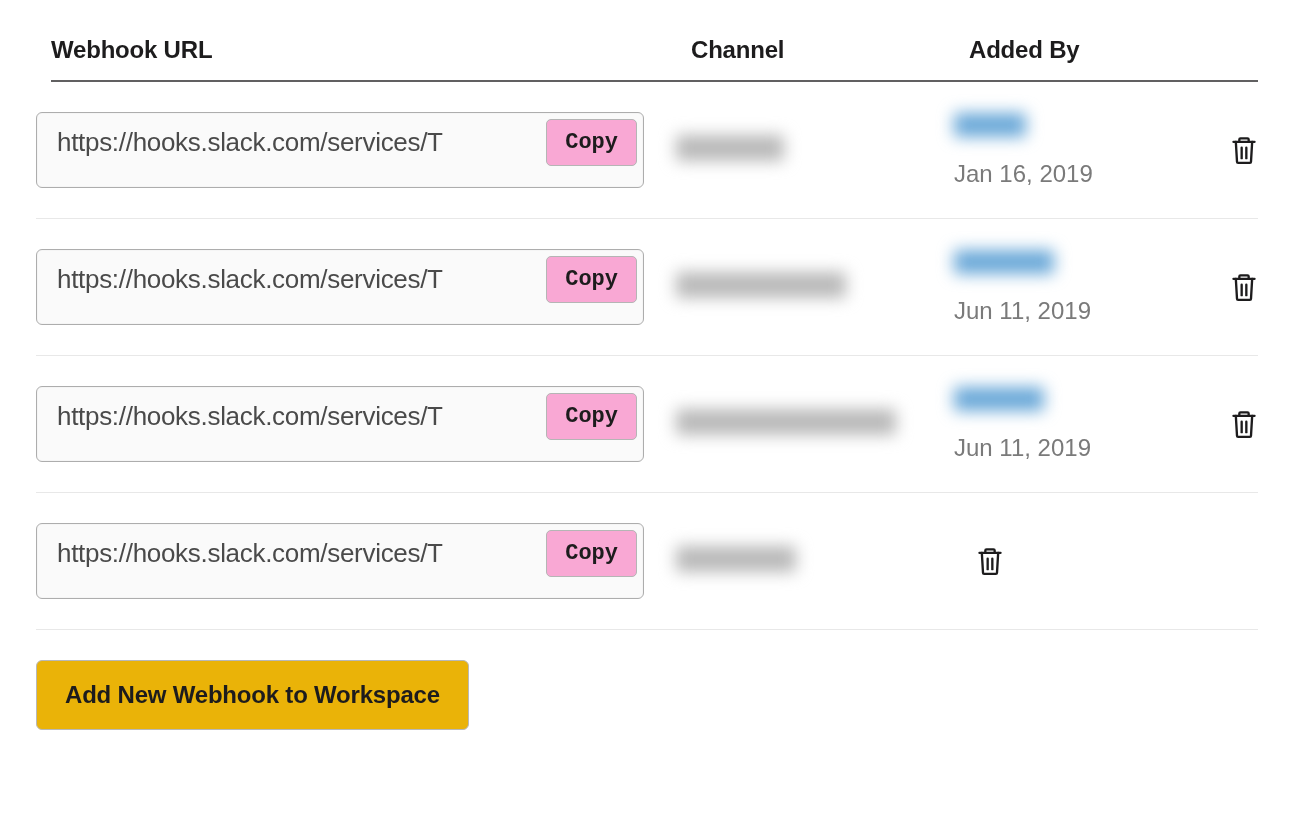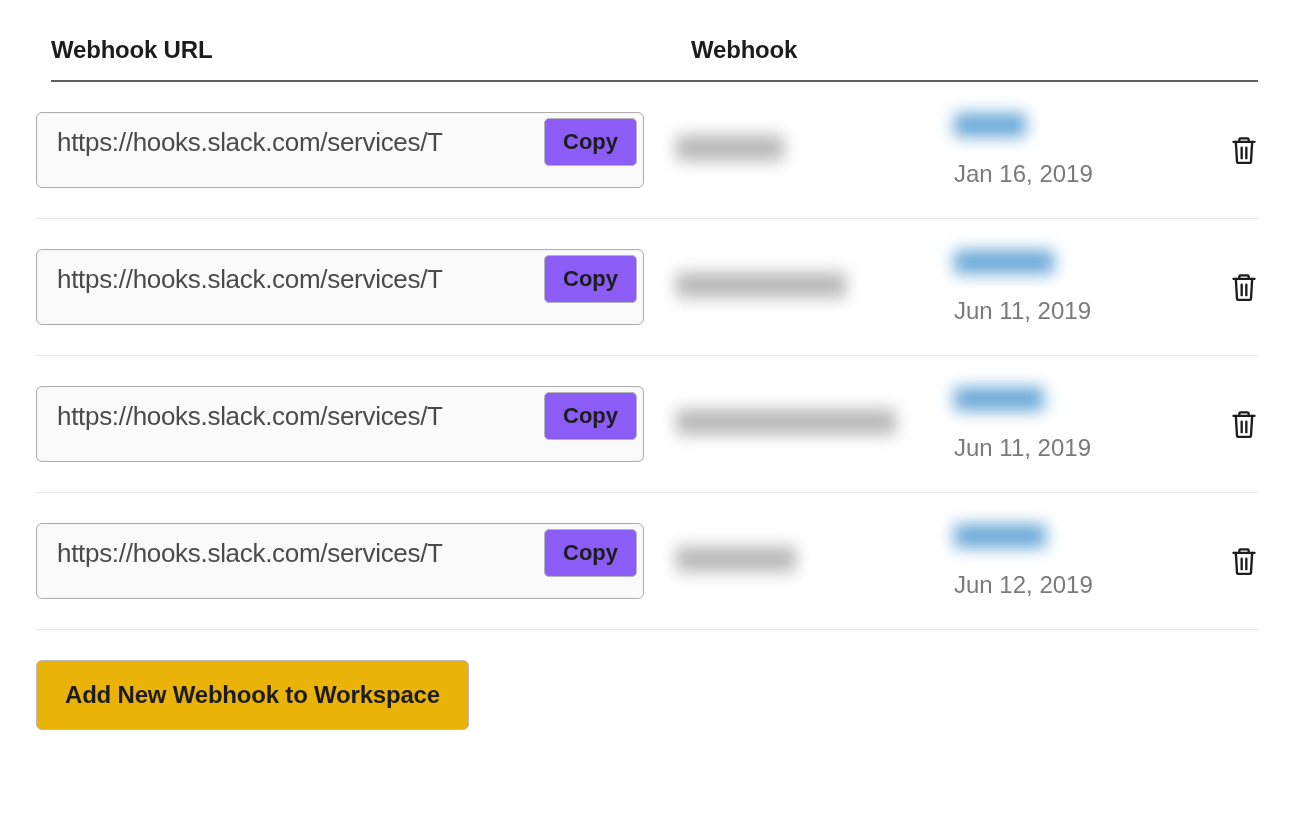--- a/index.html
+++ b/index.html
@@ -49,28 +49,28 @@
       flex: 1;
       font-size: 26px;
       color: #4a4a4a;
       white-space: nowrap;
       overflow: hidden;
       font-weight: 400;
       letter-spacing: -0.3px;
     }
     .copy-btn {
       border: 1px solid #b5b5b5;
-      background: #8b5cf6;
+      background: #f9a8d4;
       border-radius: 5px;
       padding: 10px 18px;
       font-size: 22px;
       font-weight: 700;
       color: #1d1c1d;
       cursor: pointer;
-      font-family: Liberation Sans, sans-serif;
+      font-family: Liberation Mono, monospace;
     }
     .channel-blur, .user-blur {
       filter: blur(8px);
       background: #b9b9b9;
       border-radius: 2px;
       height: 26px;
       display: inline-block;
     }
     .user-blur { background: #6aa8d8; height: 24px; }
     .added-cell { display:flex; flex-direction:column; gap:10px; }
@@ -97,21 +97,22 @@
     }
   </style>
 </head>
 <body>
 
 
 
 <div class="table">
   <div class="header-row">
     <div class="col col-url">Webhook URL</div>
-    <div class="col col-channel">Webhook</div>
+    <div class="col col-channel">Channel</div>
+    <div class="col col-added">Added By</div>
     <div class="col col-actions"></div>
   </div>
   <div id="rows">
       <div class="row">
         <div class="col-url">
           <div class="url-field">
             <span class="url-text">https://hooks.slack.com/services/T</span>
             <button class="copy-btn">Copy</button>
           </div>
         </div>
@@ -181,24 +182,20 @@
         </div>
       </div>
       <div class="row">
         <div class="col-url">
           <div class="url-field">
             <span class="url-text">https://hooks.slack.com/services/T</span>
             <button class="copy-btn">Copy</button>
           </div>
         </div>
         <div class="col-channel"><span class="channel-blur" style="width:120px"></span></div>
-        <div class="col-added added-cell">
-          <span class="user-blur" style="width:92px"></span>
-          <span class="date-text">Jun 12, 2019</span>
-        </div>
         <div class="col-actions">
           <span class="trash-icon">
             <svg viewBox="0 0 24 26" fill="none" stroke="currentColor" stroke-width="2" stroke-linecap="round" stroke-linejoin="round">
               <path d="M3 6h18"></path>
               <path d="M8 6V4a1 1 0 0 1 1-1h6a1 1 0 0 1 1 1v2"></path>
               <path d="M5 6l1 17a1 1 0 0 0 1 1h10a1 1 0 0 0 1-1l1-17"></path>
               <line x1="10" y1="11" x2="10" y2="20"></line>
               <line x1="14" y1="11" x2="14" y2="20"></line>
             </svg>
           </span>

